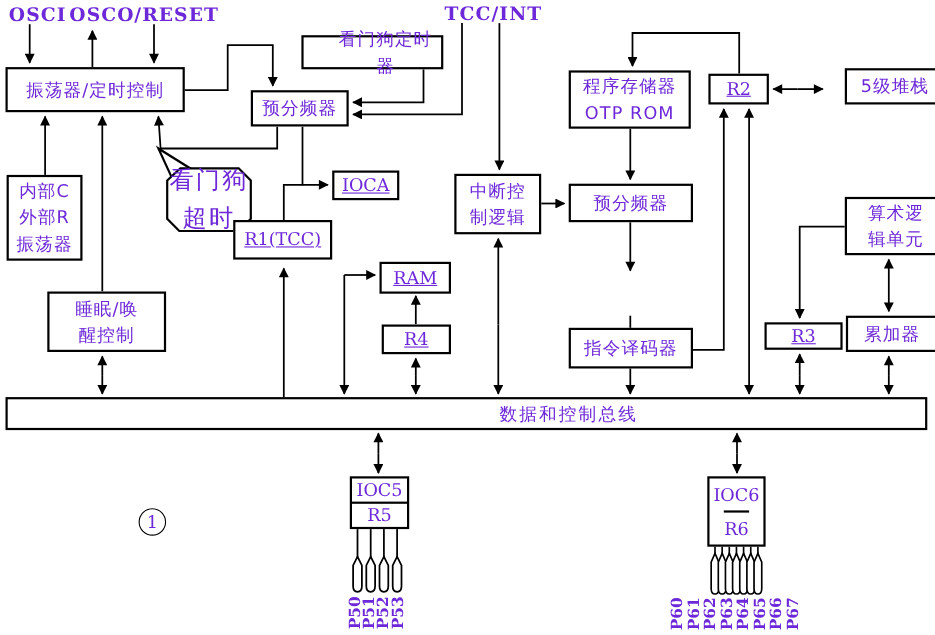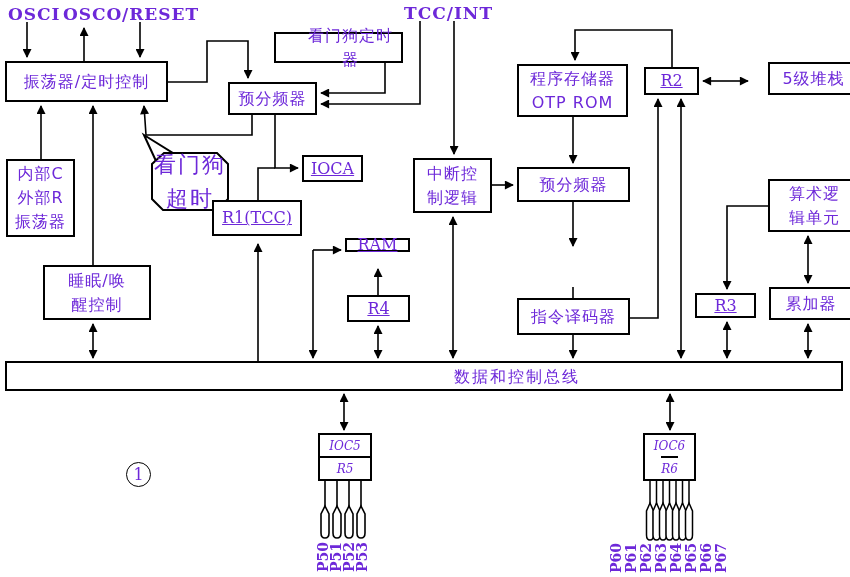--- a/index.html
+++ b/index.html
@@ -13,21 +13,21 @@
             font-size:17px;font-weight:bold;letter-spacing:1px;white-space:nowrap;}
   .callout-text{position:absolute;left:152px;top:157px;width:76px;height:50px;
                 display:flex;align-items:center;justify-content:center;text-align:center;
                 white-space:pre-line;font-size:22px;line-height:1.55;letter-spacing:2px;}
   .bus{position:absolute;left:5px;top:361px;width:838px;height:30px;border:2px solid #000;
        box-sizing:border-box;background:#fff;padding-left:22px;}
   .bus-label{position:absolute;left:447px;top:4px;font-size:16px;letter-spacing:2px;}
   .iocbox{position:absolute;border:2px solid #000;background:#fff;box-sizing:border-box;
           display:flex;flex-direction:column;}
   .ioccell{flex:1;display:flex;align-items:center;justify-content:center;
-           font-family:"DejaVu Serif","Liberation Serif",serif;font-size:12px;font-style:italic;}
+           font-family:"DejaVu Serif","Liberation Serif",serif;font-size:16px;}
   .ioccell + .ioccell{border-top:2px solid #000;}
   .pinlabel{position:absolute;width:40px;height:14px;font-family:"DejaVu Serif","Liberation Serif",serif;
             font-size:14px;font-weight:bold;text-align:center;line-height:14px;
             transform:rotate(-90deg);transform-origin:center center;white-space:nowrap;}
   .note-circle{position:absolute;left:126px;top:462px;width:25px;height:25px;border:1.5px solid #000;
                border-radius:50%;display:flex;align-items:center;justify-content:center;
                font-family:"DejaVu Serif","Liberation Serif",serif;font-size:16px;box-sizing:border-box;}
   svg.wires{position:absolute;left:0;top:0;width:850px;height:577px;pointer-events:none;}
 </style>
 </head>
@@ -140,45 +140,45 @@
   <div class="box" style="left:228px;top:82px;width:89px;height:33px;">预分频器</div>
   <div class="box" style="left:6px;top:159px;width:69px;height:78px;line-height:1.5;">内部C
 外部R
 振荡器</div>
   <div class="callout-text">看门狗
 超时</div>
   <div class="box latin" style="left:302px;top:155px;width:61px;height:27px;">IOCA</div>
   <div class="box latin" style="left:212px;top:200px;width:90px;height:36px;">R1(TCC)</div>
   <div class="box" style="left:43px;top:265px;width:108px;height:55px;">睡眠/唤
 醒控制</div>
-  <div class="box latin" style="left:345px;top:238px;width:65px;height:14px;">RAM</div>
+  <div class="box latin" style="left:345px;top:238px;width:65px;height:29px;">RAM</div>
   <div class="box latin" style="left:347px;top:295px;width:63px;height:27px;">R4</div>
   <div class="box" style="left:413px;top:158px;width:79px;height:55px;">中断控
 制逻辑</div>
   <div class="box" style="left:517px;top:64px;width:111px;height:53px;">程序存储器
 OTP ROM</div>
   <div class="box latin" style="left:644px;top:67px;width:55px;height:28px;">R2</div>
   <div class="box" style="left:768px;top:62px;width:91px;height:33px;text-align:right;">5级堆栈</div>
   <div class="box" style="left:517px;top:167px;width:113px;height:35px;">预分频器</div>
   <div class="box" style="left:517px;top:250px;width:113px;height:37px;margin-top:48px;">指令译码器</div>
   <div class="box" style="left:768px;top:179px;width:93px;height:53px;">算术逻
 辑单元</div>
-  <div class="box latin" style="left:695px;top:293px;width:61px;height:25px;">R3</div>
+  <div class="box latin" style="left:695px;top:293px;width:71px;height:25px;">R3</div>
   <div class="box" style="left:769px;top:287px;width:84px;height:33px;">累加器</div>
 
   <div class="bus">
     <span class="bus-label">数据和控制总线</span>
   </div>
 
   <div class="iocbox" style="left:318px;top:433px;width:54px;height:48px;">
     <div class="ioccell">IOC5</div>
     <div class="ioccell">R5</div>
   </div>
 
-  <div class="iocbox" style="left:643px;top:433px;width:53px;height:48px;align-items:center;">
+  <div class="iocbox" style="left:643px;top:433px;width:53px;height:64px;align-items:center;">
     <div class="ioccell">IOC6</div>
     <div class="ioccell">R6</div>
   </div>
 
   <div class="pinlabel" style="left:303px;top:550px;">P50</div>
   <div class="pinlabel" style="left:316px;top:550px;">P51</div>
   <div class="pinlabel" style="left:329px;top:550px;">P52</div>
   <div class="pinlabel" style="left:342px;top:550px;">P53</div>
 
   <div class="pinlabel" style="left:596px;top:551px;">P60</div>

